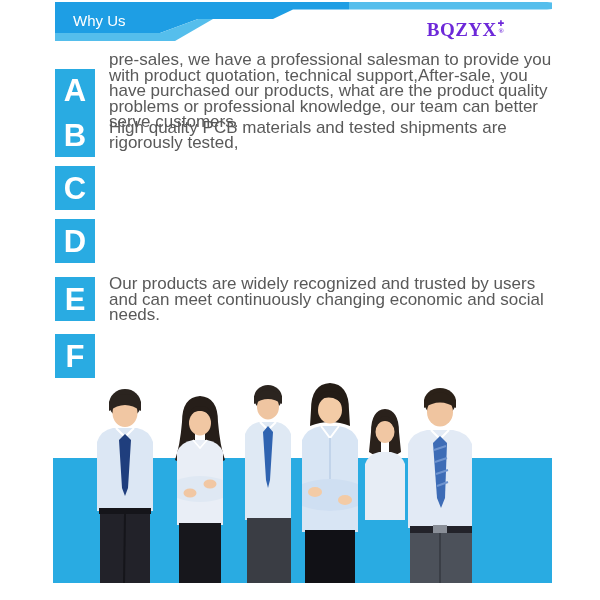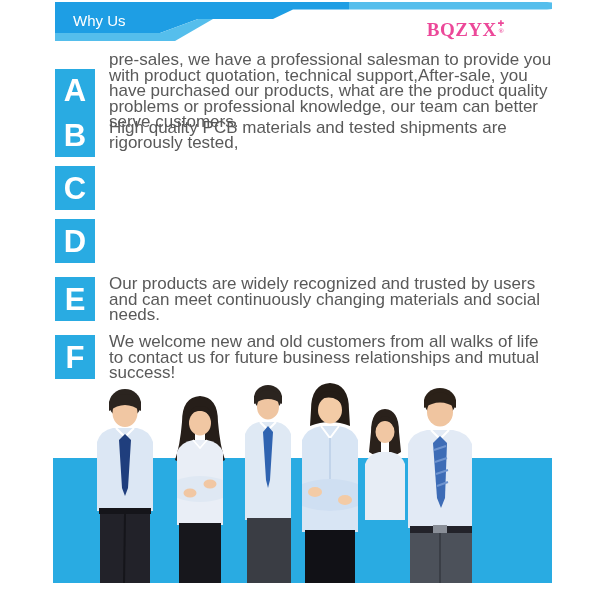--- a/index.html
+++ b/index.html
@@ -6,21 +6,21 @@
   .page{
     position:relative;width:552px;height:600px;background:#ffffff;overflow:hidden;
     font-family:"Liberation Sans", sans-serif;
   }
   
   .header-svg{position:absolute;top:0;left:0;}
   .banner-title{font-family:"Liberation Sans", sans-serif;}
   
   .logo{
     position:absolute;top:20px;right:47px;display:flex;align-items:flex-start;
-    color:#ec4899;font-family:"Liberation Serif", serif;font-weight:700;
+    color:#6d28d9;font-family:"Liberation Serif", serif;font-weight:700;
     font-size:19px;letter-spacing:.5px;line-height:1;
   }
   .logo-marks{display:flex;flex-direction:column;align-items:center;margin-left:1px;}
   .logo-plus{font-size:8px;line-height:7px;font-family:"DejaVu Sans", sans-serif;}
   .logo-reg{font-size:7px;line-height:8px;}
   
   .row{
     position:absolute;left:55px;width:500px;display:flex;align-items:center;gap:14px;
   }
   .badge{
@@ -64,25 +64,24 @@
     <div class="row-text">High quality PCB materials and tested shipments are rigorously tested,</div>
   </div>
   <div class="row" style="top:166px">
     <div class="badge">C</div>
   </div>
   <div class="row" style="top:219px">
     <div class="badge">D</div>
   </div>
   <div class="row" style="top:276px">
     <div class="badge">E</div>
-    <div class="row-text">Our products are widely recognized and trusted by users and can meet continuously changing materials and social needs.</div>
+    <div class="row-text">Our products are widely recognized and trusted by users and can meet continuously changing economic and social needs.</div>
   </div>
   <div class="row" style="top:334px">
     <div class="badge">F</div>
-    <div class="row-text">We welcome new and old customers from all walks of life to contact us for future business relationships and mutual success!</div>
   </div>
 
   <div class="photo">
     <svg width="505" height="203" viewBox="0 0 505 203">
 
       <rect x="0" y="78" width="505" height="125" fill="#29abe2"></rect>
 
       <g>
         <ellipse cx="215" cy="18" rx="14" ry="13" fill="#2b241f"></ellipse>
         <ellipse cx="215" cy="27" rx="11" ry="12.5" fill="#efc5a1"></ellipse>

